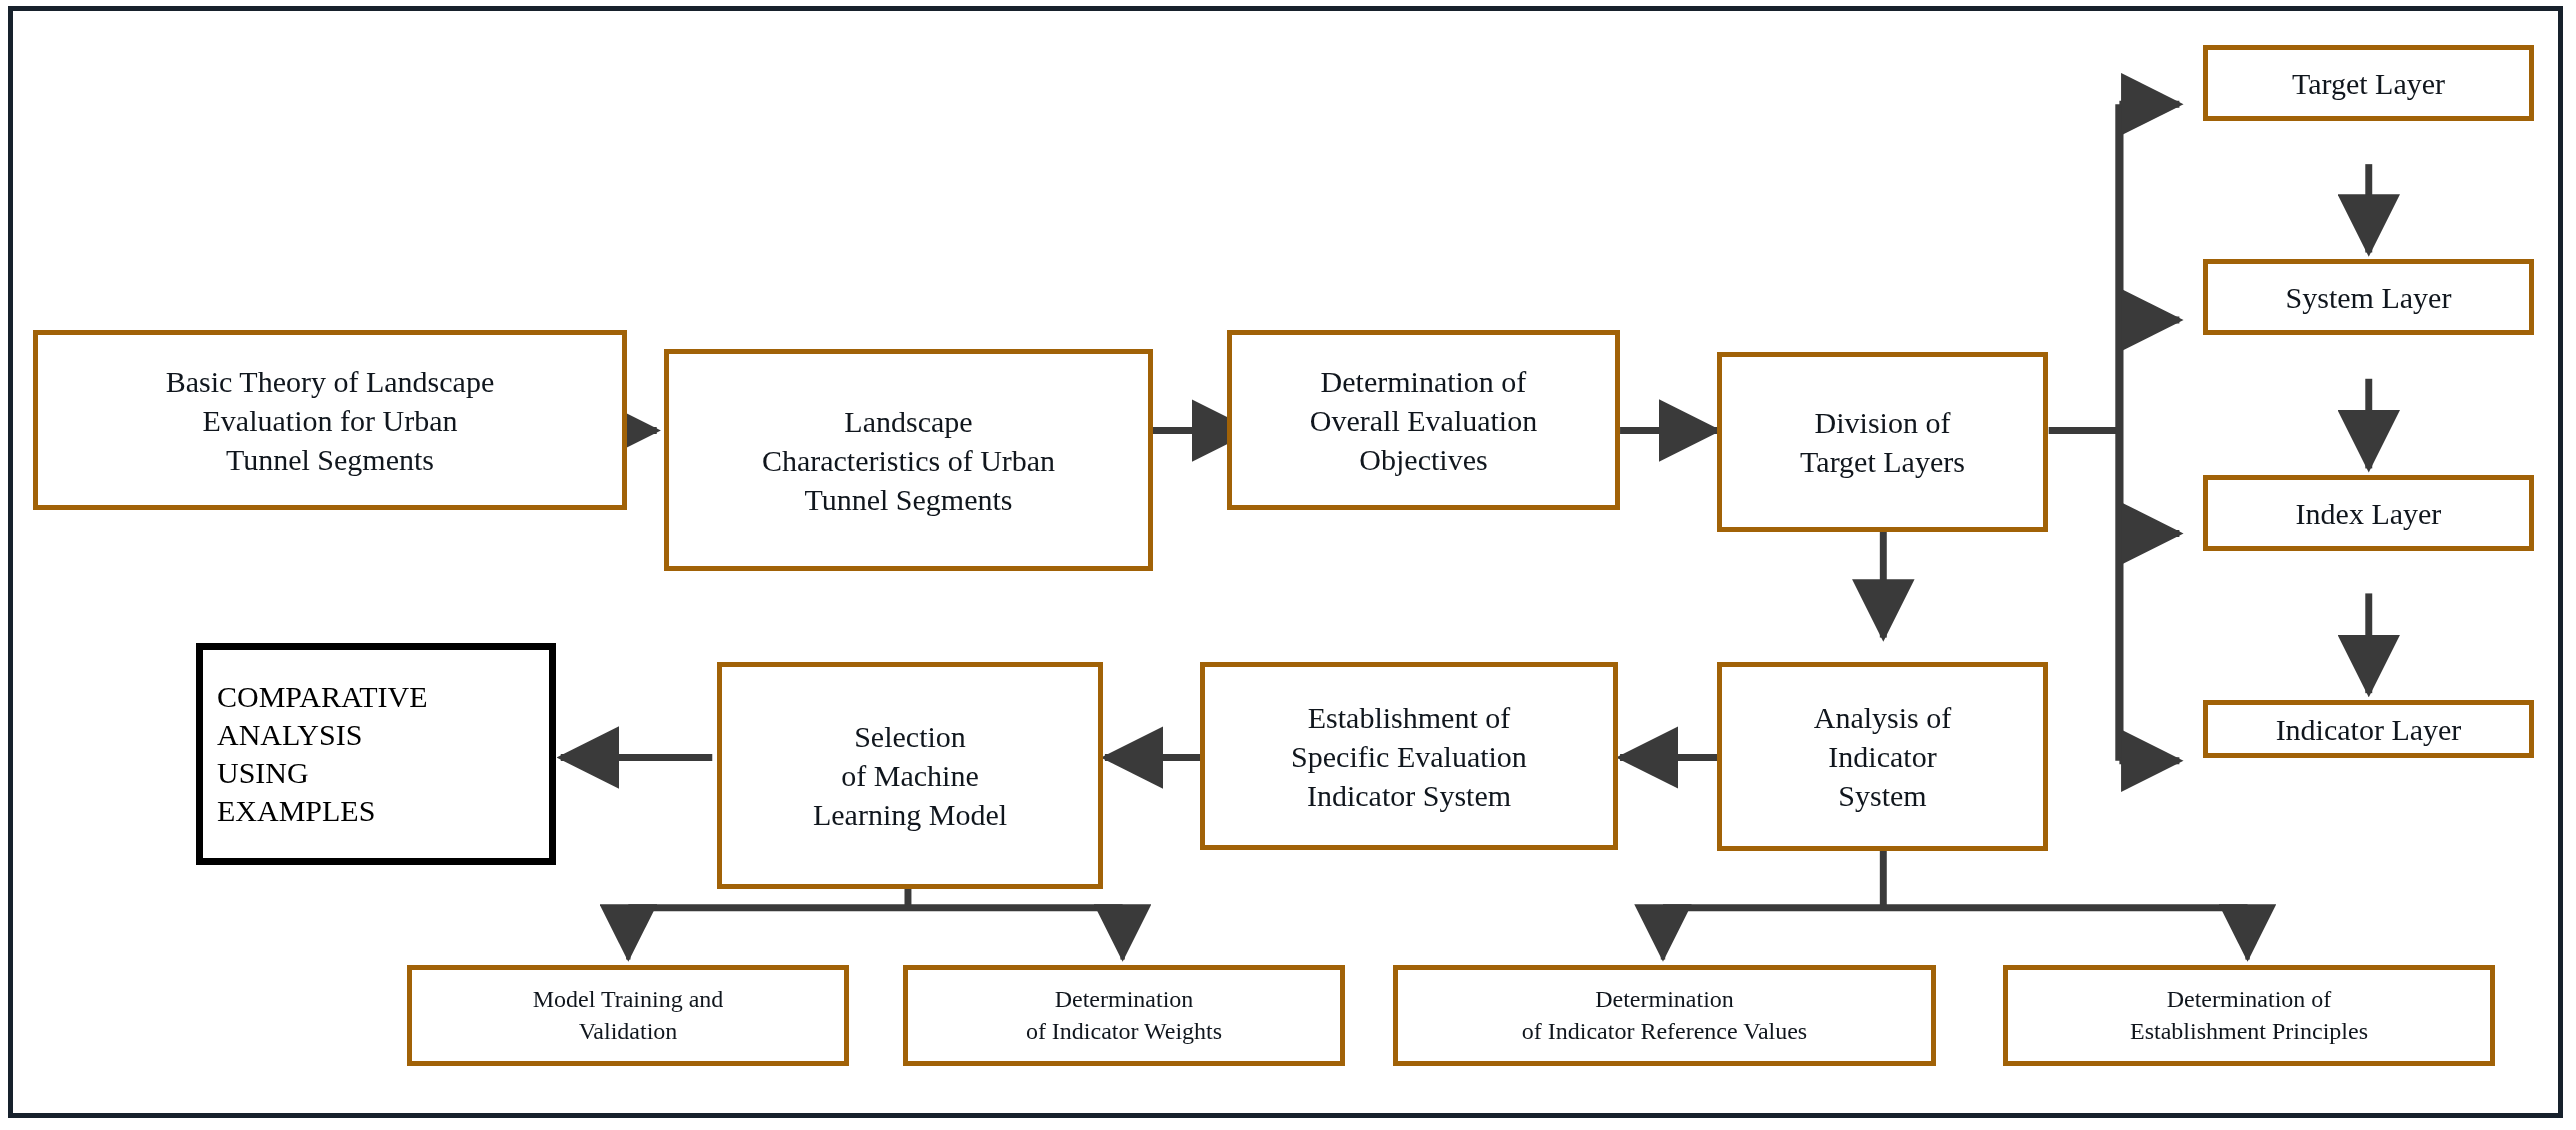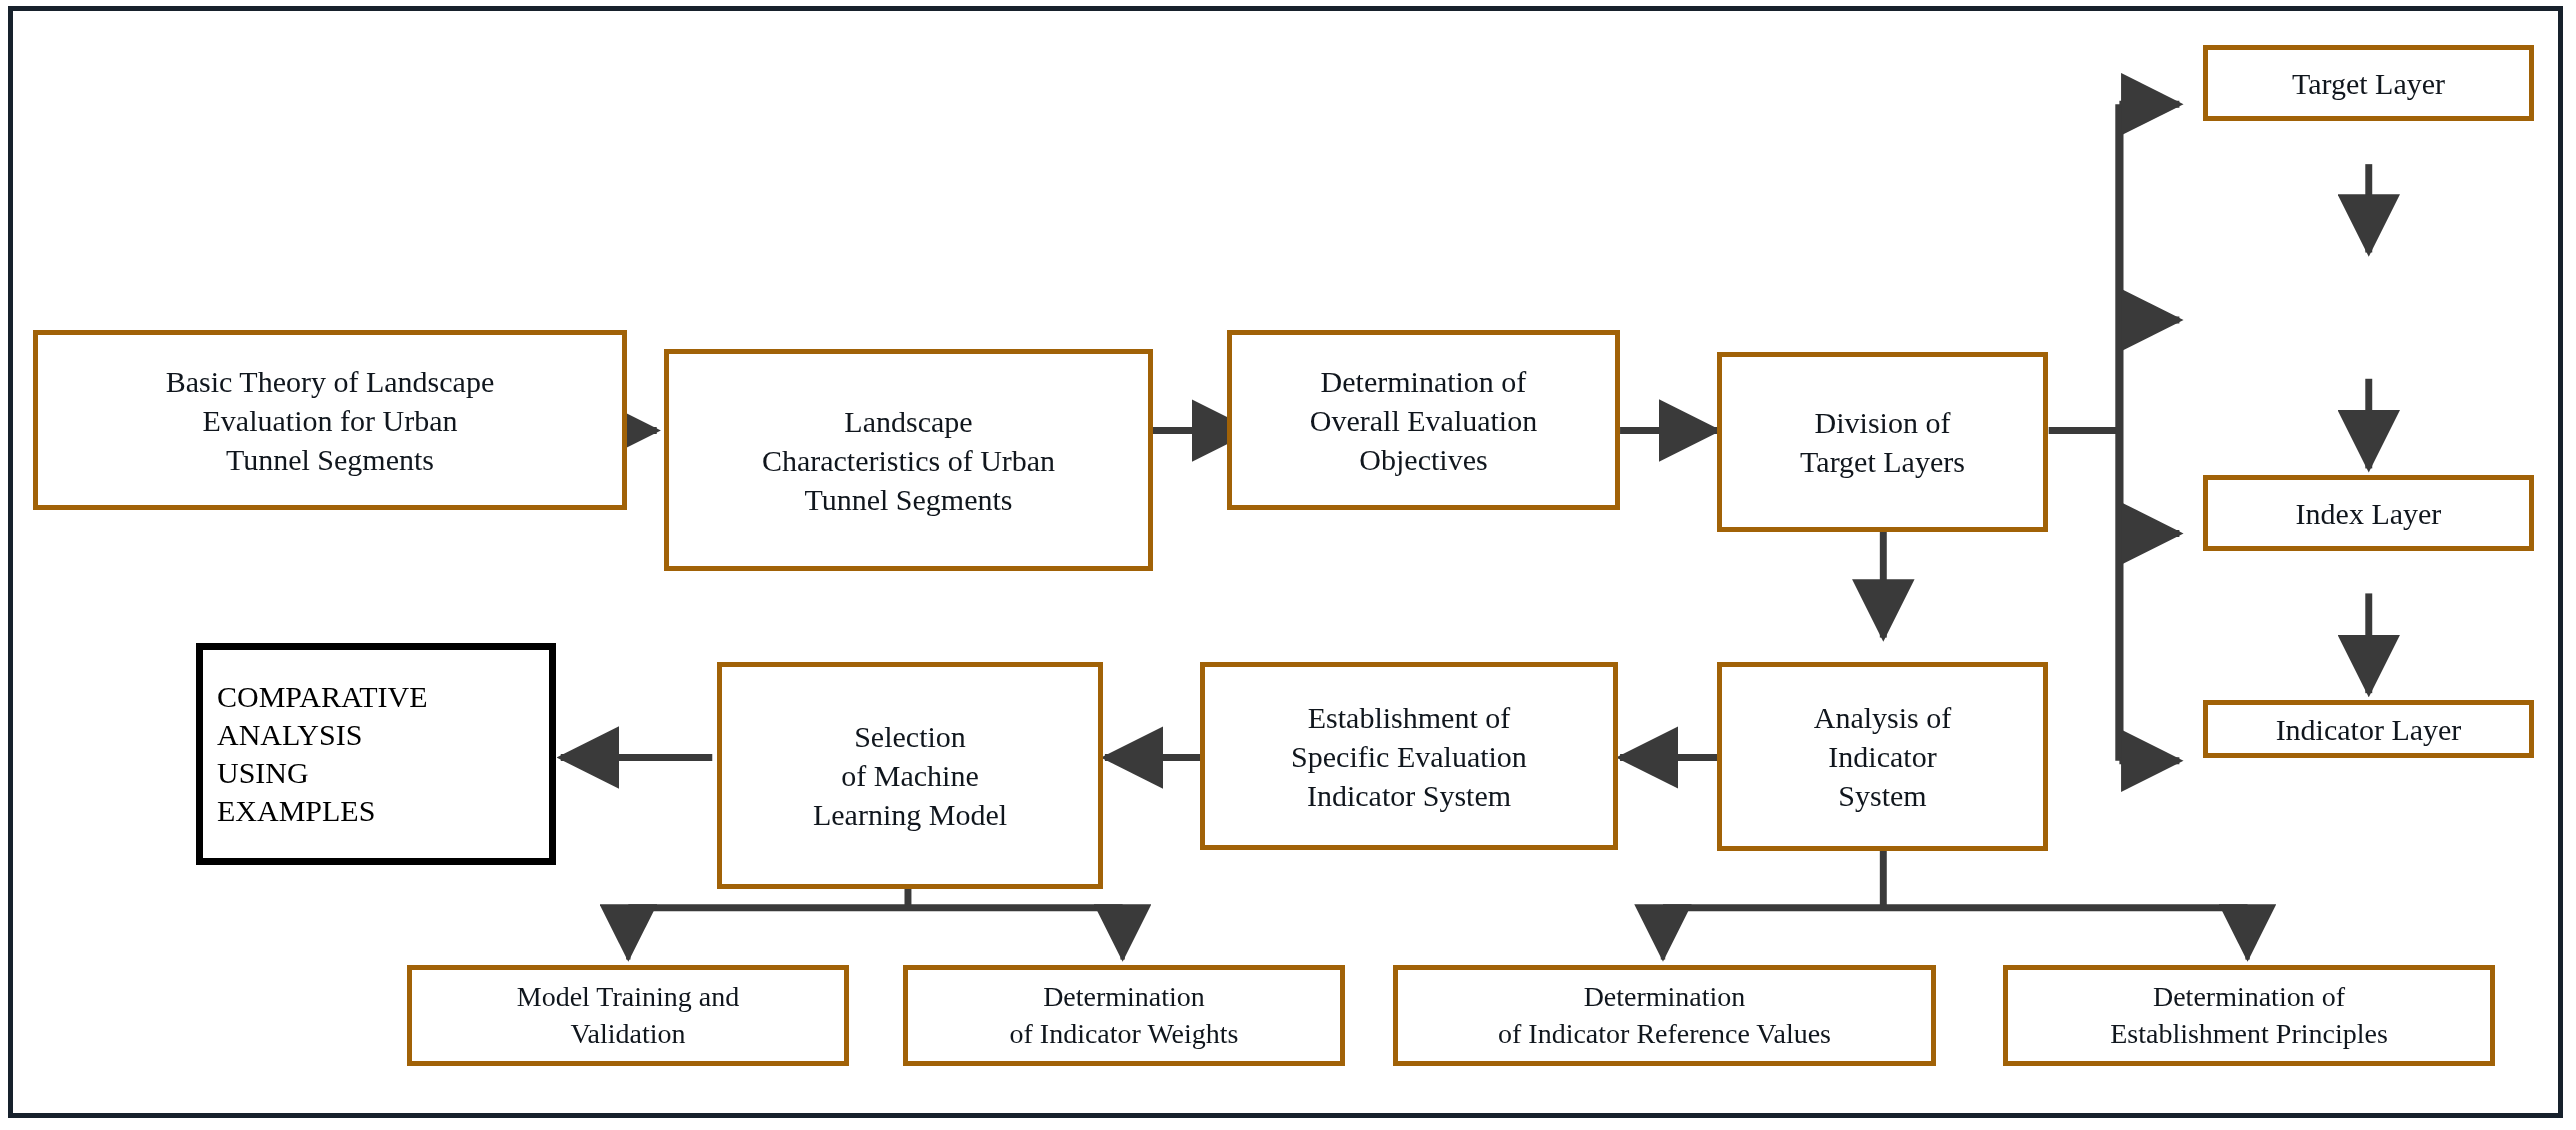--- a/index.html
+++ b/index.html
@@ -41,21 +41,21 @@
     display: flex;
     align-items: center;
     justify-content: center;
     text-align: center;
     color: #10161d;
     line-height: 1.30;
     font-size: 30px;
     padding: 2.5px 6.3px;
     white-space: pre-line;
   }
-  .node.small { font-size: 28px; }
+  .node.small { font-size: 24px; }
   .node.layer { font-size: 30px; border-width: 5px; }
   .node.compare {
     border: 7px solid #000000;
     justify-content: flex-start;
     text-align: left;
     font-size: 30px;
     padding-left: 14px;
     line-height: 1.26;
     color: #000000;
     font-family: "Liberation Serif", "DejaVu Serif", serif;
@@ -149,20 +149,21 @@
 
   <div class="node" style="left:1227px; top:330px; width:393px; height:180px;">Determination of
 Overall Evaluation
 Objectives</div>
 
   <div class="node" style="left:1717px; top:330px; width:331px; height:180px;margin-top:22px;">Division of
 Target Layers</div>
 
   <div class="node layer" style="left:2203px; top:45px; width:331px; height:76px;">Target Layer</div>
 
+  <div class="node layer" style="left:2203px; top:259px; width:331px; height:76px;">System Layer</div>
 
   <div class="node layer" style="left:2203px; top:475px; width:331px; height:76px;">Index Layer</div>
 
   <div class="node layer" style="left:2203px; top:700px; width:331px; height:58px;">Indicator Layer</div>
 
   <div class="node compare" style="left:196px; top:643px; width:360px; height:222px;">COMPARATIVE
 ANALYSIS
 USING
 EXAMPLES</div>
 

